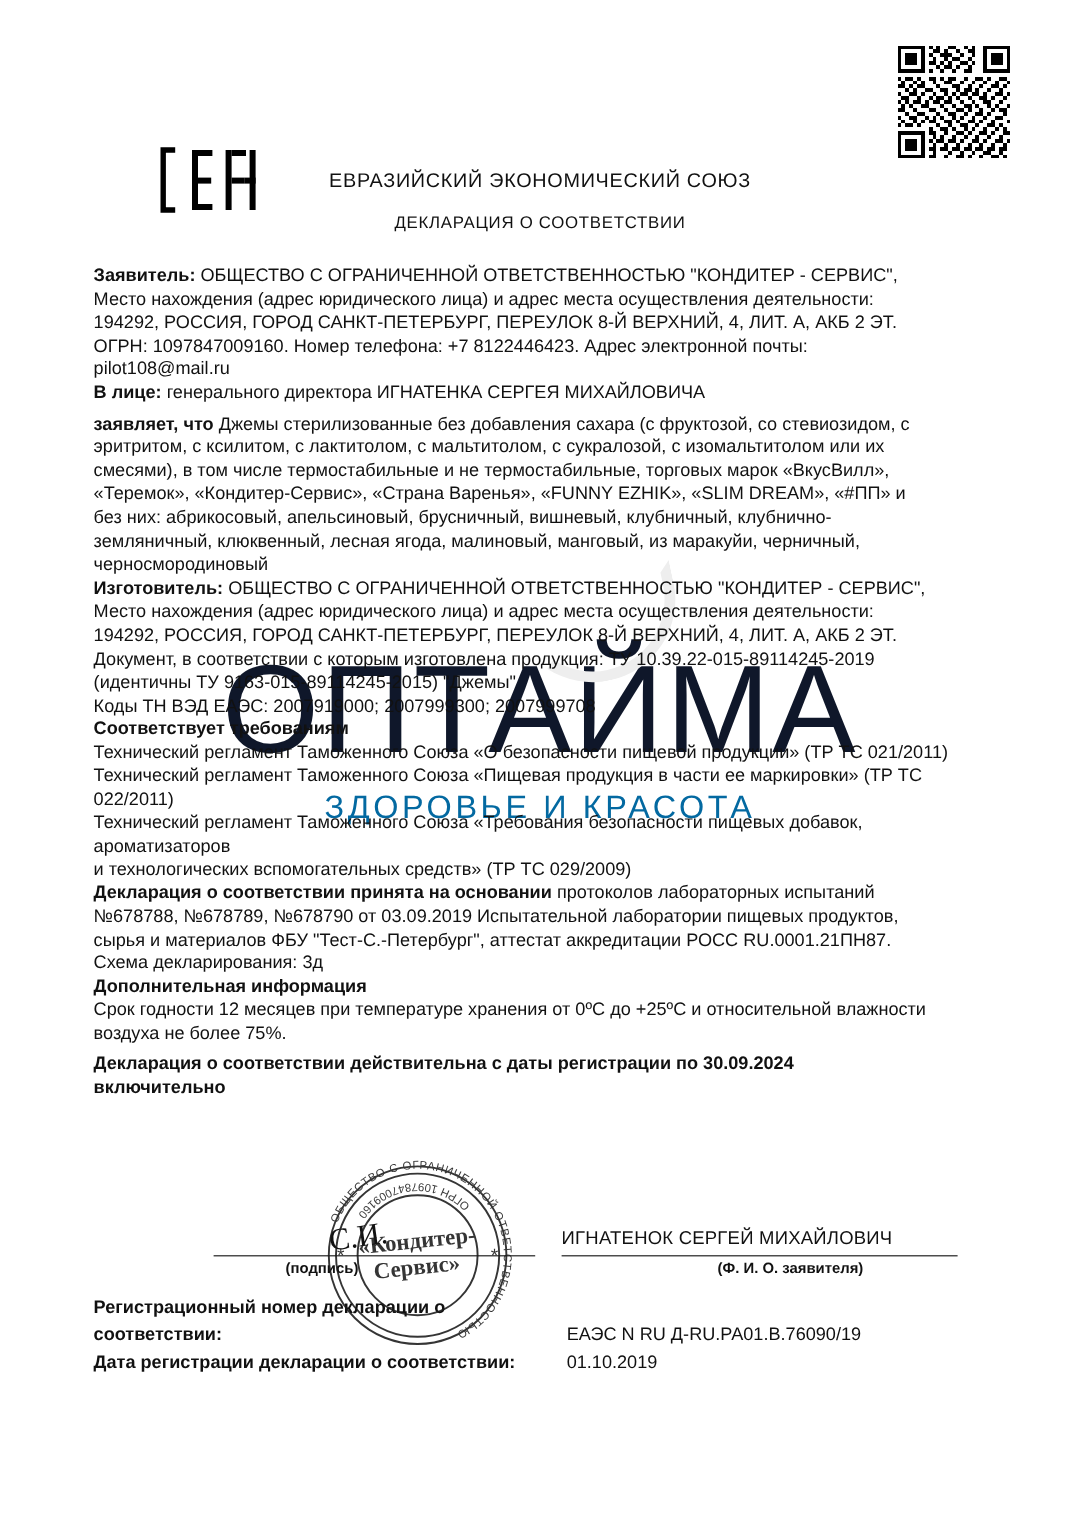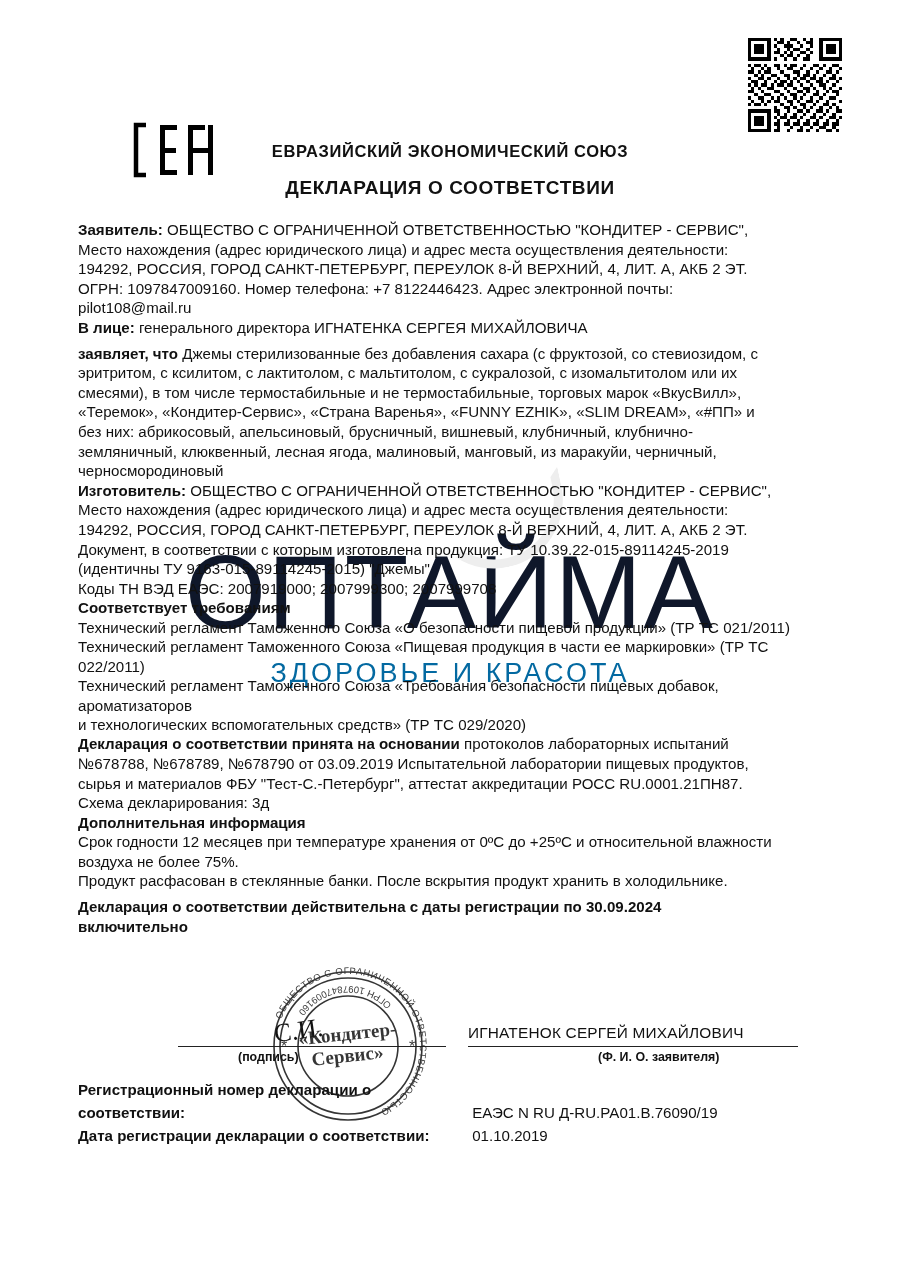--- a/index.html
+++ b/index.html
@@ -76,27 +76,27 @@
   .hdr {
     position: absolute;
     left: 0;
     top: 142px;
     width: 900px;
     text-align: center;
     z-index: 2;
   }
   .hdr .l1 {
     font-size: 16.5px;
-    font-weight: bold;
+    font-weight: normal;
     letter-spacing: 0.6px;
   }
   .hdr .l2 {
     margin-top: 16px;
-    font-size: 19px;
-    font-weight: bold;
+    font-size: 14px;
+    font-weight: normal;
     letter-spacing: 0.6px;
   }
   
   .body {
     position: absolute;
     left: 78px;
     top: 220px;
     width: 752px;
     z-index: 2;
     font-size: 15.1px;
@@ -502,35 +502,34 @@
     <p>194292, РОССИЯ, ГОРОД САНКТ-ПЕТЕРБУРГ, ПЕРЕУЛОК 8-Й ВЕРХНИЙ, 4, ЛИТ. А, АКБ 2 ЭТ.</p>
     <p>Документ, в соответствии с которым изготовлена продукция: ТУ 10.39.22-015-89114245-2019</p>
     <p>(идентичны ТУ 9163-015-89114245-2015) "Джемы"</p>
     <p>Коды ТН ВЭД ЕАЭС: 2007919000; 2007999300; 2007999708</p>
 
     <p class="sec-head">Соответствует требованиям</p>
     <div class="small-block">
       <p>Технический регламент Таможенного Союза «О безопасности пищевой продукции» (ТР ТС 021/2011)</p>
       <p>Технический регламент Таможенного Союза «Пищевая продукция в части ее маркировки» (ТР ТС 022/2011)</p>
       <p>Технический регламент Таможенного Союза «Требования безопасности пищевых добавок, ароматизаторов</p>
-      <p>и технологических вспомогательных средств» (ТР ТС 029/2020)</p>
+      <p>и технологических вспомогательных средств» (ТР ТС 029/2009)</p>
     </div>
 
     <p class="sec-head">
       <span>Декларация о соответствии принята на основании</span>
       <span style="font-weight:normal">протоколов лабораторных испытаний</span>
     </p>
     <p>№678788, №678789, №678790 от 03.09.2019 Испытательной лаборатории пищевых продуктов,</p>
     <p>сырья и материалов ФБУ "Тест-С.-Петербург", аттестат аккредитации РОСС RU.0001.21ПН87.</p>
     <p>Схема декларирования: 3д</p>
 
     <p class="sec-head">Дополнительная информация</p>
     <p>Срок годности 12 месяцев при температуре хранения от 0ºС до +25ºС и относительной влажности</p>
     <p>воздуха не более 75%.</p>
-    <p>Продукт расфасован в стеклянные банки. После вскрытия продукт хранить в холодильнике.</p>
 
     <div class="gap"></div>
 
     <p class="b">Декларация о соответствии действительна с даты регистрации по 30.09.2024</p>
     <p class="b">включительно</p>
   </div>
 
   <div class="stamp">
     <svg width="172" height="172" viewBox="0 0 172 172">
       <defs>

